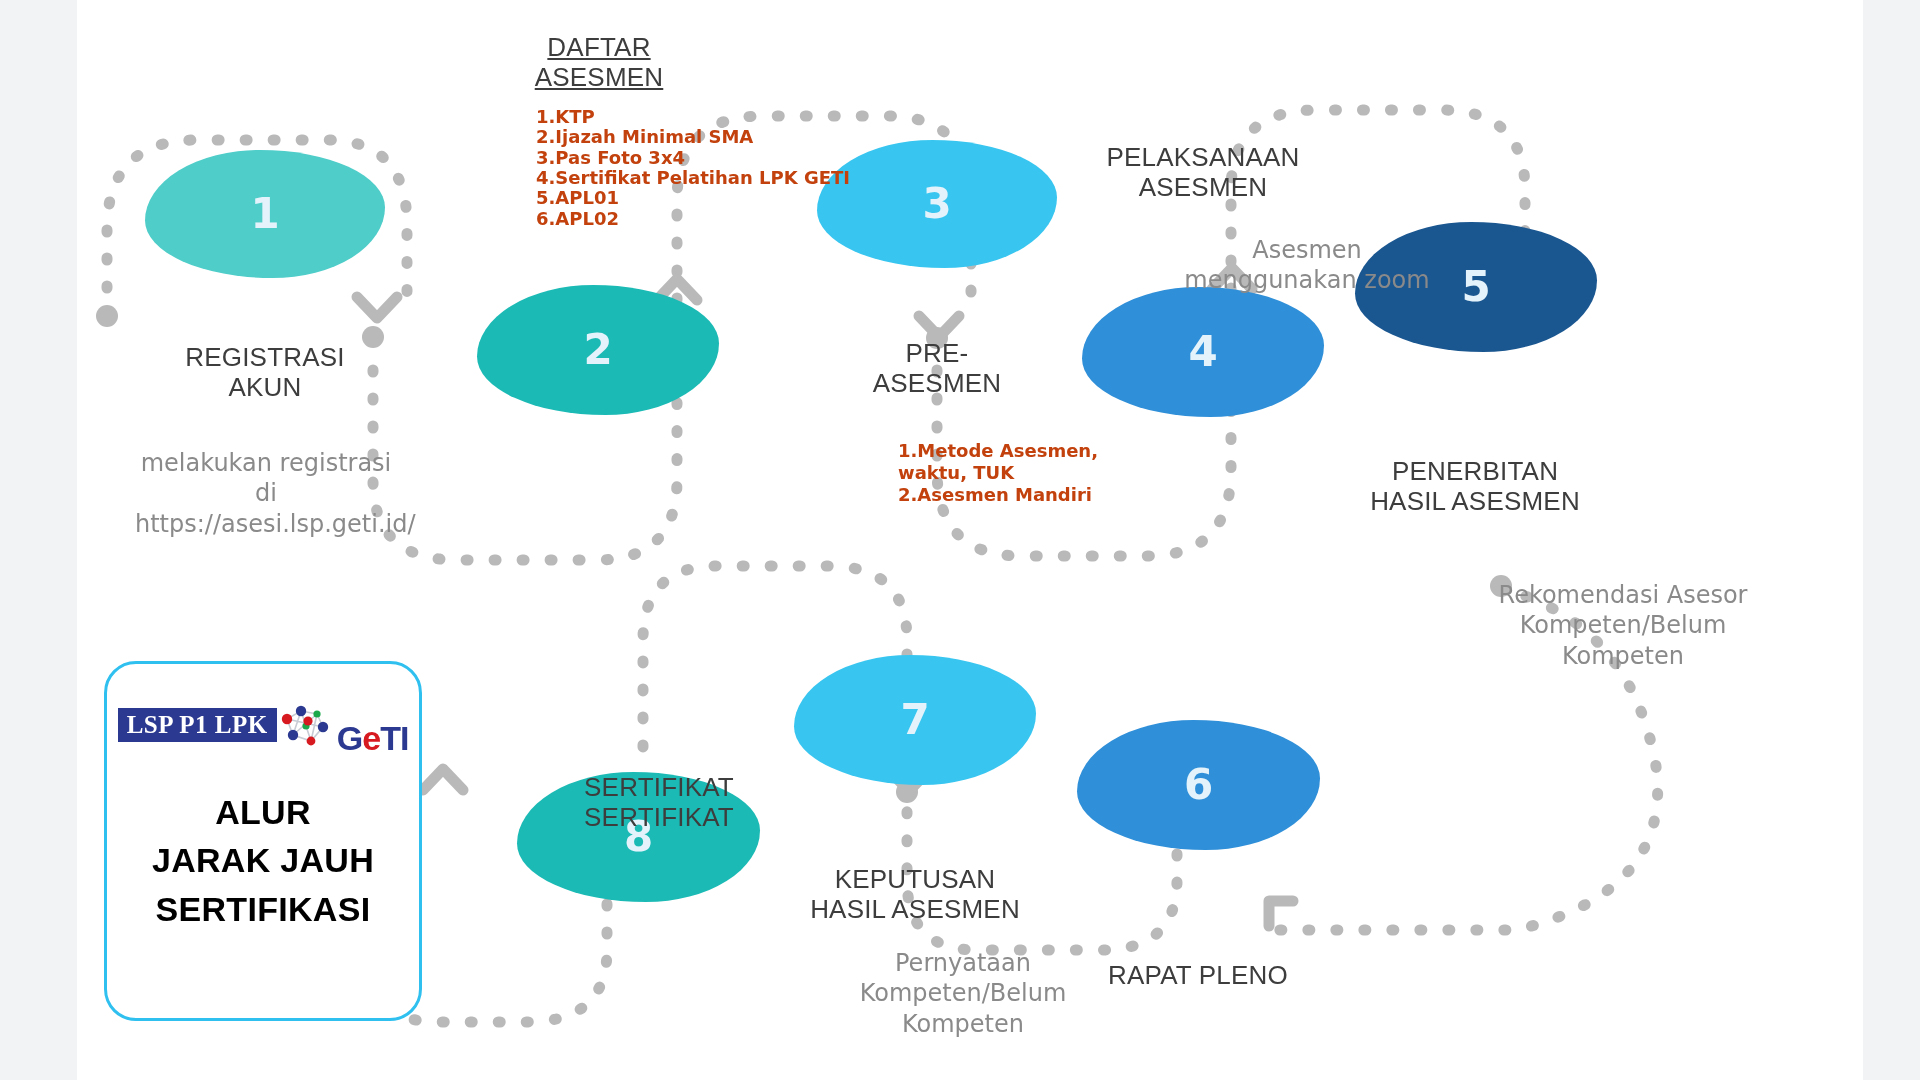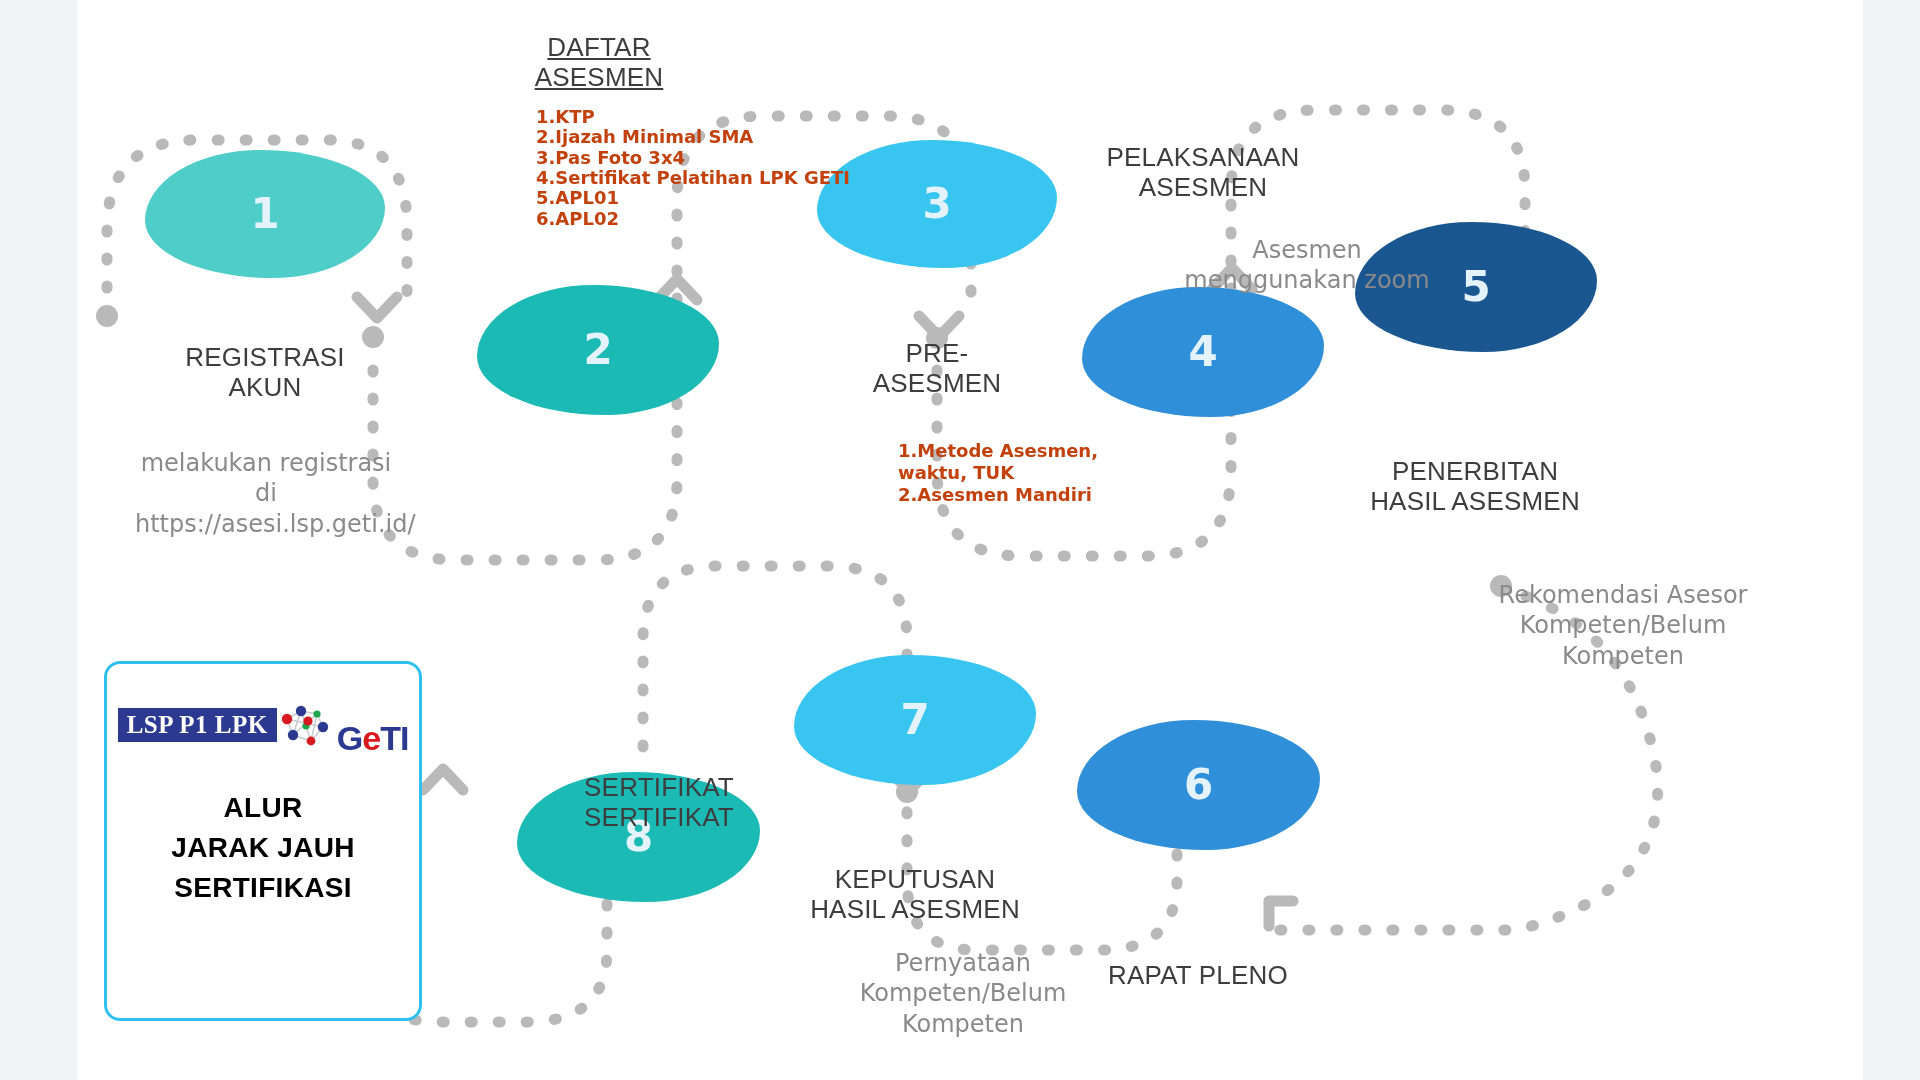--- a/index.html
+++ b/index.html
@@ -78,21 +78,21 @@
 
   
   #logo-card {
     position: absolute;
     left: 27px;
     top: 661px;
     width: 318px;
     height: 360px;
     background: #ffffff;
     border: 3px solid #2fc0f0;
-    border-radius: 16px;
+    border-radius: 32px;
     box-sizing: border-box;
     display: flex;
     flex-direction: column;
     align-items: center;
   }
   #logo-row {
     margin-top: 42px;
     display: flex;
     align-items: center;
     height: 38px;
@@ -116,21 +116,21 @@
     letter-spacing: -1px;
     line-height: 1;
     margin-top: 26px;
   }
   #geti-text .e { color: #d71920; }
   #card-title {
     margin-top: 44px;
     text-align: center;
     font-family: "Liberation Sans", sans-serif;
     font-weight: bold;
-    font-size: 28px;
+    font-size: 34px;
     line-height: 1.42;
     color: #000000;
     letter-spacing: 0.3px;
   }
 </style>
 </head>
 <body>
 
 <div id="canvas">
 <div id="stage">

